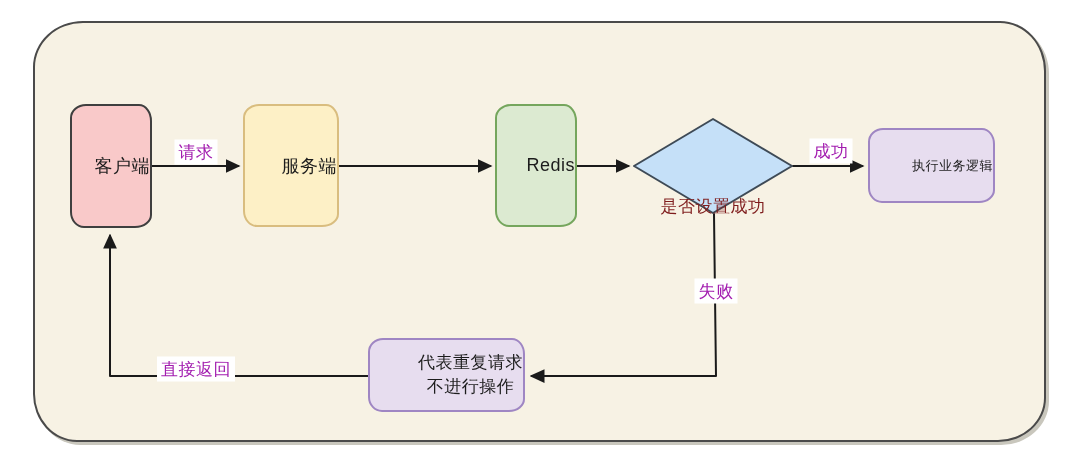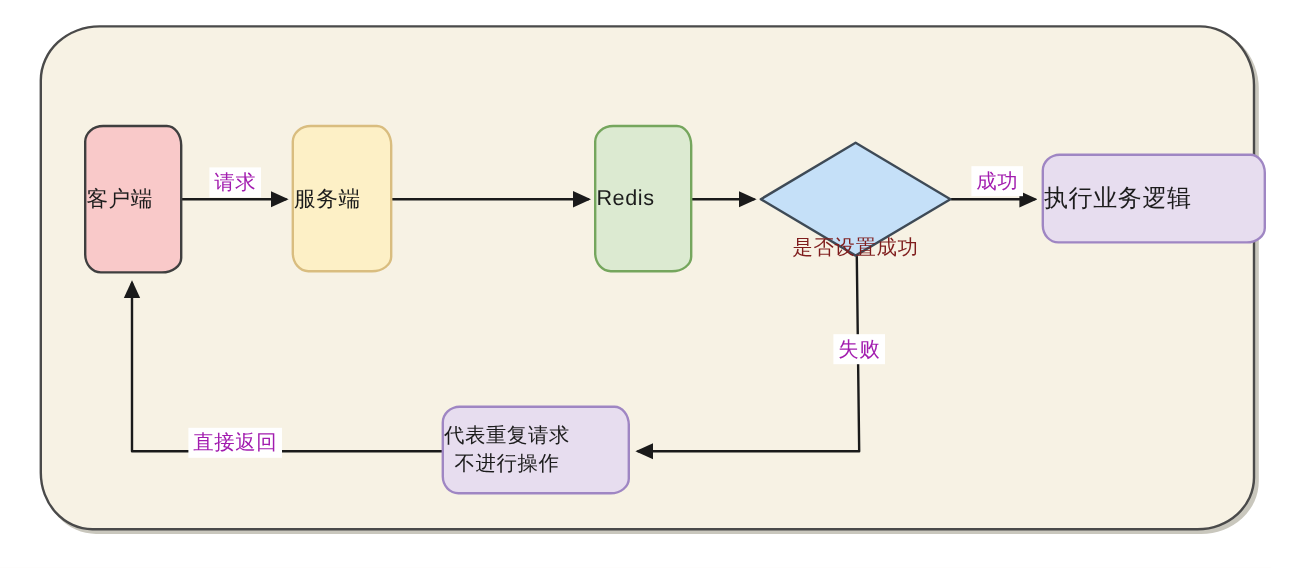--- a/index.html
+++ b/index.html
@@ -18,33 +18,33 @@
     border: 2.5px solid;
     border-radius: 50px 46px 48px 44px / 46px 50px 44px 48px;
     box-shadow: 3px 3px 0 #c9c7bd;
   }
 
   .node {
     position: absolute;
     border: 2px solid;
     display: flex;
     align-items: center;
-    justify-content: flex-start;
+    justify-content: flex-end;
     text-align: center;
     font-size: 18px;
     color: #1c1c1c;
     letter-spacing: 0.5px;
   }
   .node-rect-tall { border-radius: 16px 13px 17px 14px / 14px 17px 13px 16px; }
   .node-rect-wide { border-radius: 15px 13px 16px 14px / 14px 16px 13px 15px; }
 
   .node-client   { left: 70px;  top: 104px; width: 82px;  height: 124px; }
-  .node-server   { left: 243px; top: 104px; width: 84px;  height: 123px; }
+  .node-server   { left: 243px; top: 104px; width: 96px;  height: 123px; }
   .node-redis    { left: 495px; top: 104px; width: 82px;  height: 123px; }
-  .node-success  { left: 868px; top: 128px; width: 187px; height: 75px; font-size: 20px; }
+  .node-success  { left: 868px; top: 128px; width: 127px; height: 75px; font-size: 13px; }
   .node-duplicate{ left: 368px; top: 338px; width: 157px; height: 74px; font-size: 17px; line-height: 1.4; }
 
   .decision-text {
     position: absolute;
     left: 713px; top: 166px;
     transform: translate(-50%, -50%);
     font-size: 17px;
     color: #7f1d1d;
     letter-spacing: 0.5px;
     white-space: nowrap;

